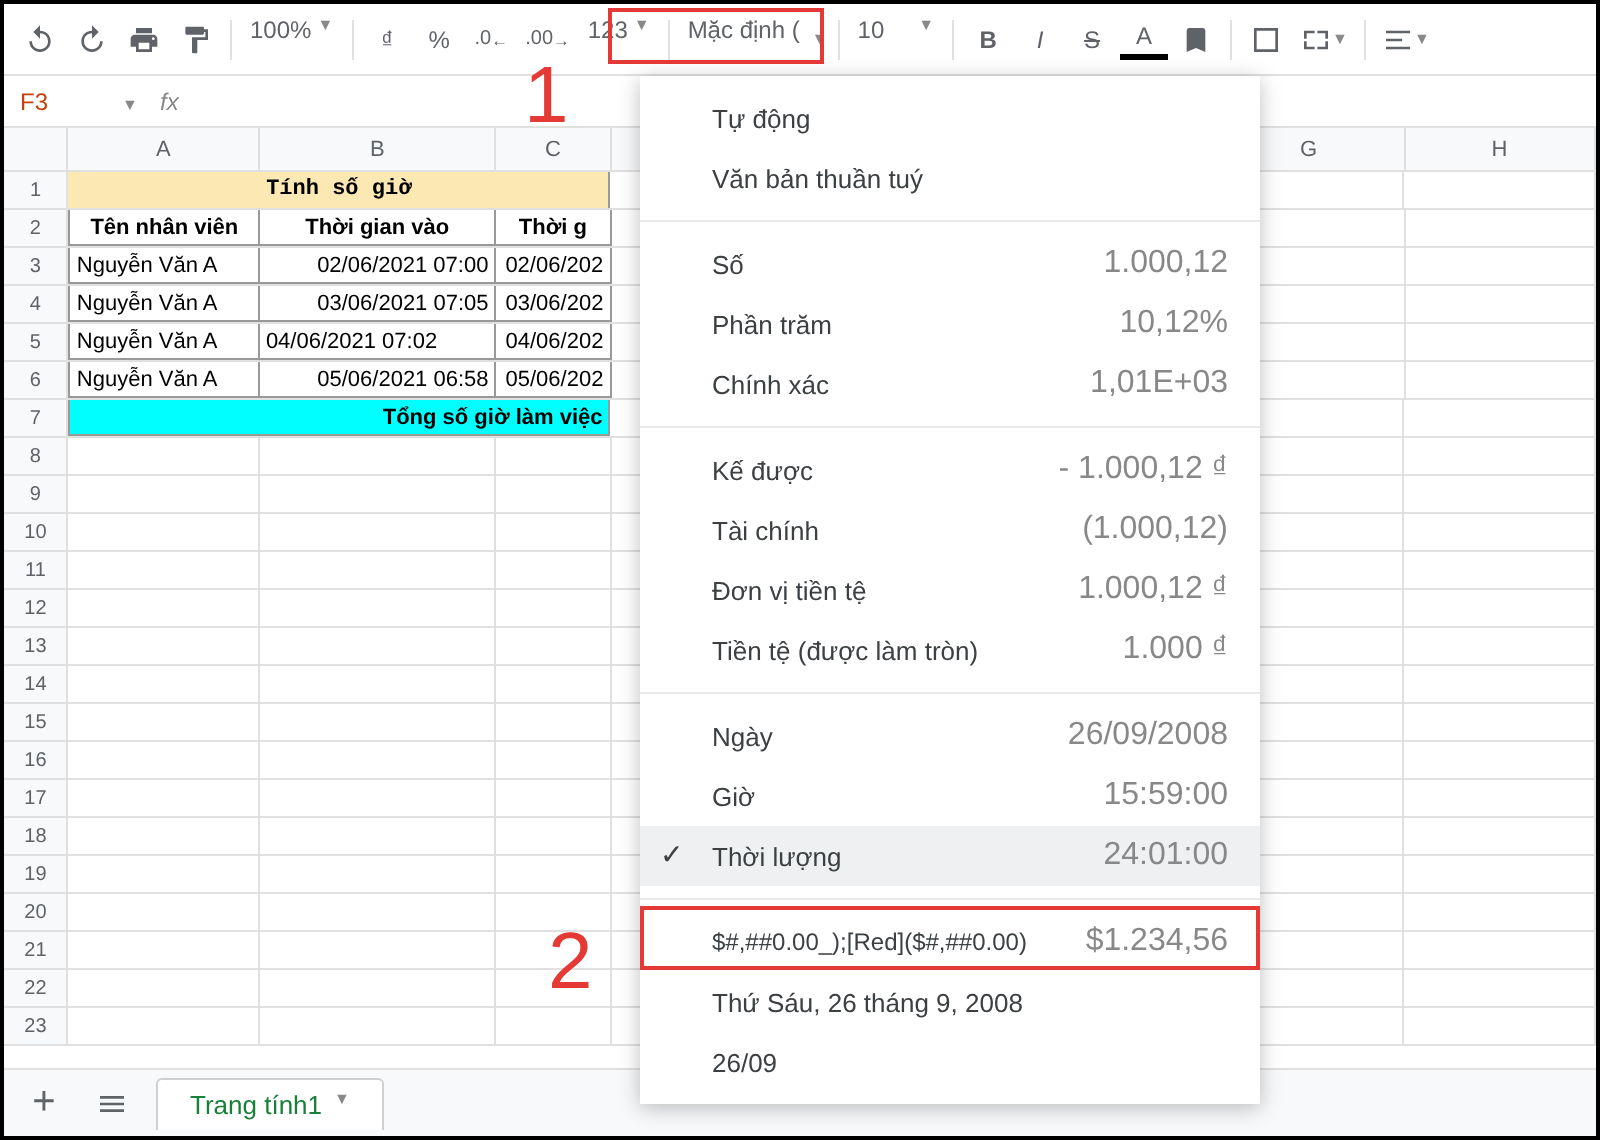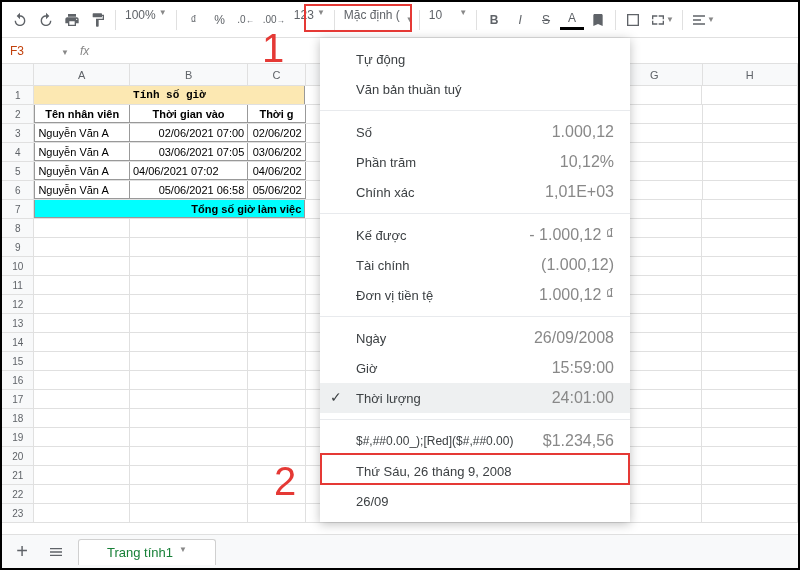--- a/index.html
+++ b/index.html
@@ -37,21 +37,21 @@
 .menu { position: absolute; top: 36px; left: 318px; width: 310px; background: #fff; box-shadow: 0 2px 10px rgba(0,0,0,0.25); z-index: 50; font-size: 13px; color: #3c4043; padding: 6px 0; }
 .menu-item { display: flex; align-items: center; justify-content: space-between; height: 30px; padding: 0 16px 0 36px; cursor: pointer; position: relative; }
 .menu-item.sel { background: #eef0f1; }
 .menu-item .sample { color: #888; font-size: 16px; }
 .menu-sep { height: 1px; background: #e8eaed; margin: 6px 0; }
 .menu-check { position: absolute; left: 10px; top: 6px; font-size: 14px; color: #3c4043; }
 
 .red-box2 { position: absolute; border: 2px solid #e53935; pointer-events: none; z-index: 60; }
 
 .sheet-tabs { position: absolute; bottom: 0; left: 0; right: 0; height: 34px; border-top: 1px solid #e0e0e0; background: #f8f9fa; display: flex; align-items: center; padding: 0 8px; font-size: 13px; color: #5f6368; gap: 10px; }
-.sheet-tab { background: #fff; border: 1px solid #d0d0d0; border-bottom: none; border-radius: 3px 3px 0 0; padding: 5px 28px; display: flex; align-items: flex-start; gap: 6px; color: #188038; font-weight: 500; }
+.sheet-tab { background: #fff; border: 1px solid #d0d0d0; border-bottom: none; border-radius: 3px 3px 0 0; padding: 5px 16px; display: flex; align-items: flex-start; gap: 6px; color: #188038; font-weight: 500; }
 
 svg { display: block; }
 .chev { font-size: 8px; color: #888; }
 </style>
 </head>
 <body>
 
 <div class="toolbar">
   <span class="tb-btn">
       <svg width="16" height="16" viewBox="0 0 24 24">
@@ -392,20 +392,24 @@
       <span class="sample">- 1.000,12 ₫</span>
     </div>
   <div class="menu-item">
       <span>Tài chính</span>
       <span class="sample">(1.000,12)</span>
     </div>
   <div class="menu-item">
       <span>Đơn vị tiền tệ</span>
       <span class="sample">1.000,12 ₫</span>
     </div>
+  <div class="menu-item">
+      <span>Tiền tệ (được làm tròn)</span>
+      <span class="sample">1.000 ₫</span>
+    </div>
   <div class="menu-sep"></div>
   <div class="menu-item">
       <span>Ngày</span>
       <span class="sample">26/09/2008</span>
     </div>
   <div class="menu-item">
       <span>Giờ</span>
       <span class="sample">15:59:00</span>
     </div>
   <div class="menu-item sel">

